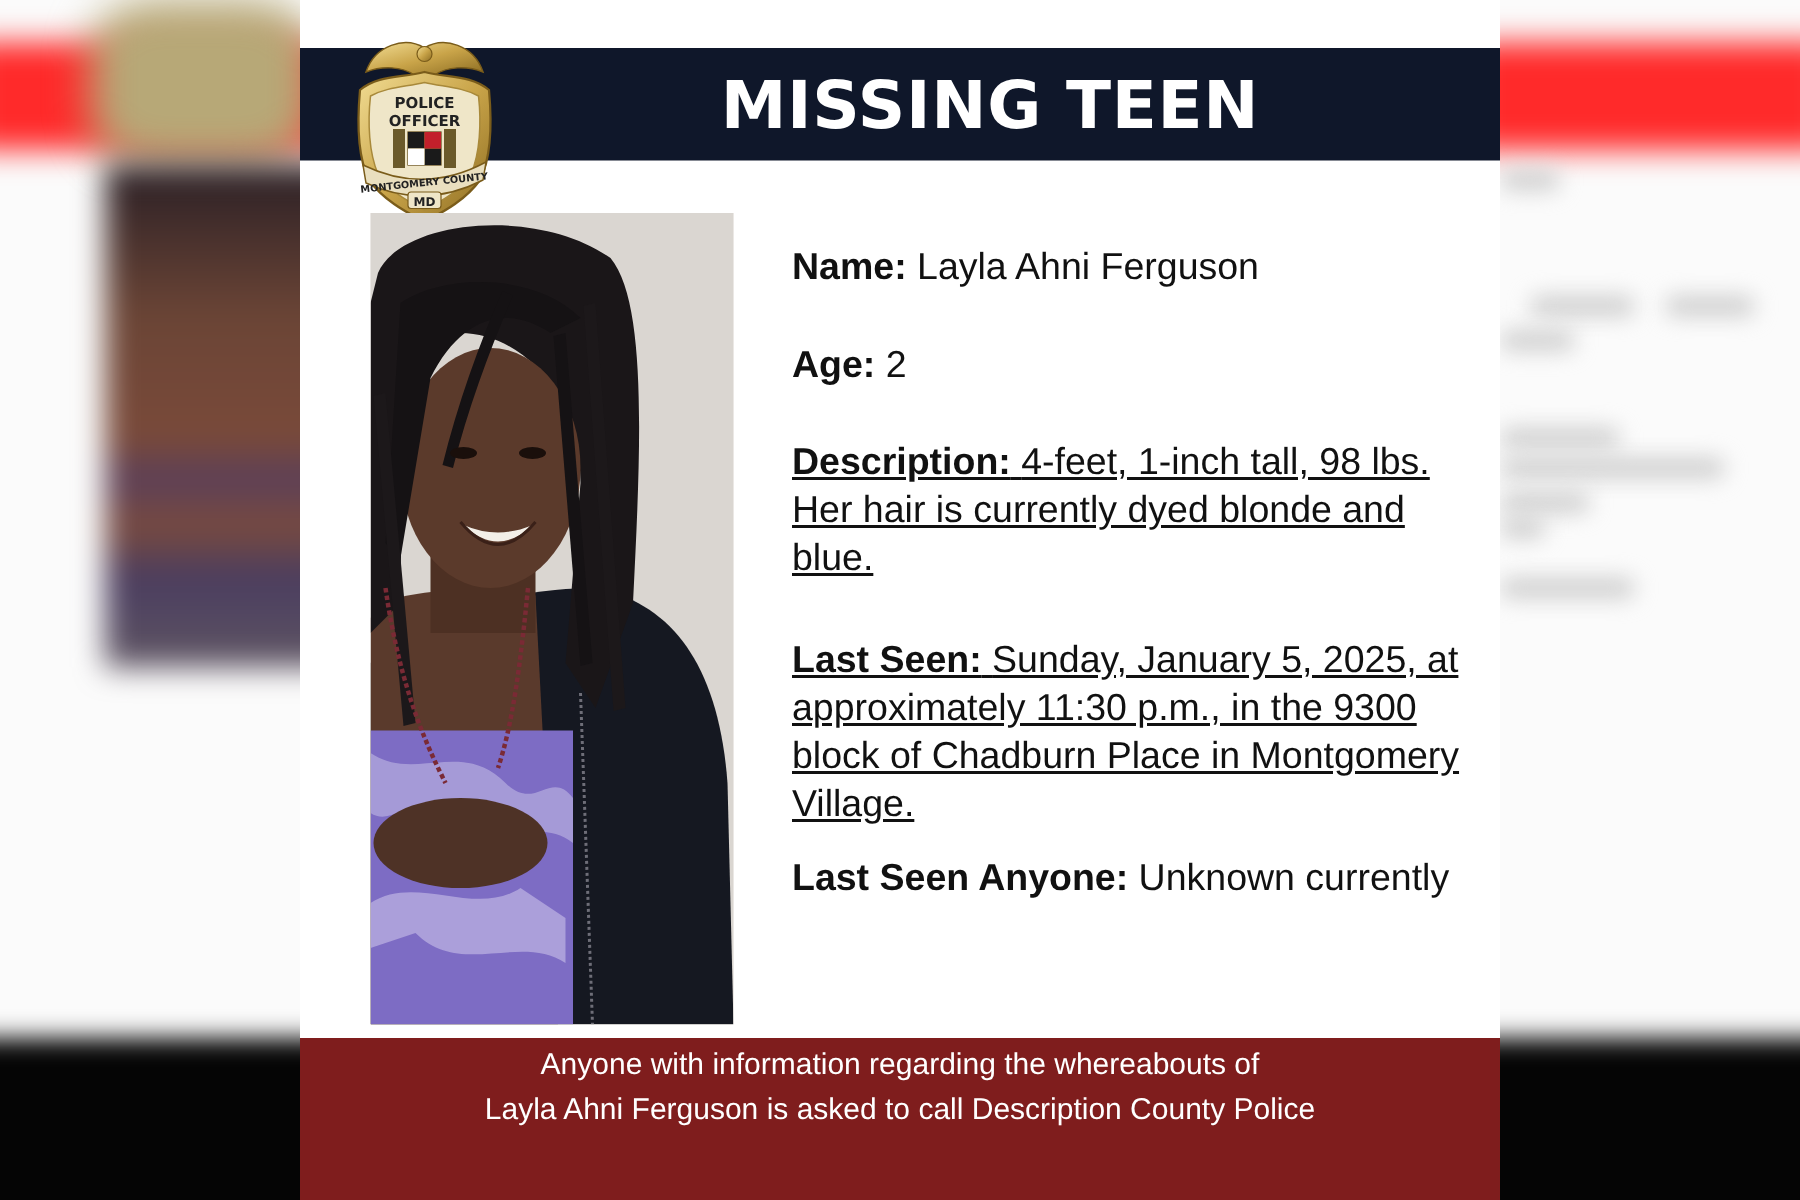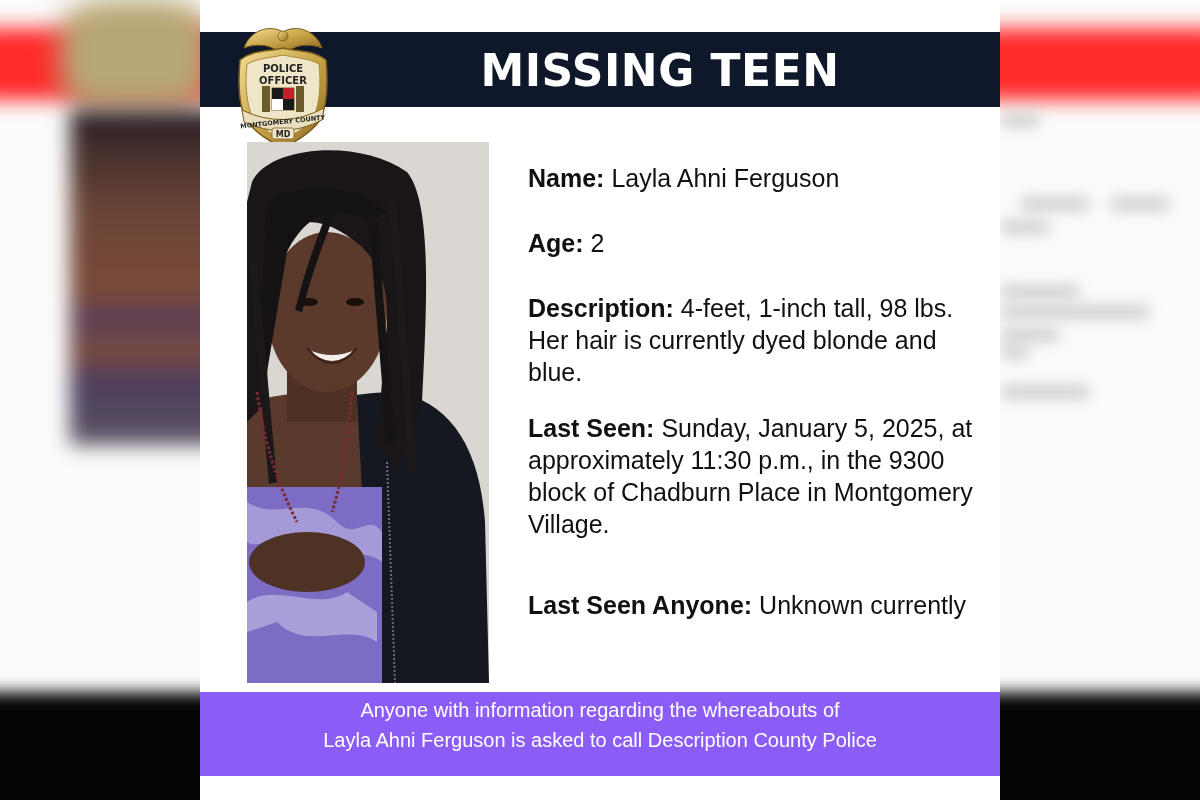--- a/index.html
+++ b/index.html
@@ -22,21 +22,21 @@
     .banner-title { position: absolute; left: 260px; top: 0; width: 400px; height: 75px; line-height: 78px; text-align: center; color: #fff; font-weight: 900; font-size: 44px; letter-spacing: 0.5px; font-family: "DejaVu Sans", sans-serif; }
 
     .badge { position: absolute; left: 32px; top: 20px; width: 102px; height: 130px; }
 
     .photo { position: absolute; left: 47px; top: 142px; width: 242px; height: 541px; overflow: hidden; background: #dcd8d3; }
 
     .info { position: absolute; left: 328px; top: 162px; width: 450px; color: #111; font-size: 25px; line-height: 32px; }
     .info .field { margin-bottom: 33px; }
     .info .label { font-weight: bold; }
 
-    .footer { position: absolute; left: 0; top: 692px; width: 800px; height: 84px; background: #8b5cf6; color: #fff; text-align: center; font-size: 20px; line-height: 30px; padding-top: 3px; font-family: "Liberation Sans", sans-serif; }
+    .footer { position: absolute; left: 0; top: 692px; width: 800px; height: 108px; background: #7f1d1d; color: #fff; text-align: center; font-size: 20px; line-height: 30px; padding-top: 3px; font-family: "Liberation Sans", sans-serif; }
     .footer .fl { display: block; }
   </style>
 </head>
 <body>
 
 <div class="side left">
   <div class="s-red"></div>
   <div class="s-badge"></div>
   <div class="s-photo"></div>
   <div class="s-black"></div>
@@ -134,25 +134,25 @@
 
   <div class="info">
     <div class="field">
       <span class="label">Name:</span>
       <span>Layla Ahni Ferguson</span>
     </div>
     <div class="field">
       <span class="label">Age:</span>
       <span>2</span>
     </div>
-    <div class="field" style="margin-bottom:24px;">
+    <div class="field" style="margin-bottom:36px;text-decoration:underline;">
       <span class="label">Description:</span>
       <span>4-feet, 1-inch tall, 98 lbs. Her hair is currently dyed blonde and blue.</span>
     </div>
-    <div class="field" style="margin-bottom:49px;">
+    <div class="field" style="margin-bottom:17px;text-decoration:underline;">
       <span class="label">Last Seen:</span>
       <span>Sunday, January 5, 2025, at approximately 11:30 p.m., in the 9300 block of Chadburn Place in Montgomery Village.</span>
     </div>
     <div class="field">
       <span class="label">Last Seen Anyone:</span>
       <span>Unknown currently</span>
     </div>
   </div>
 
   <div class="footer">

